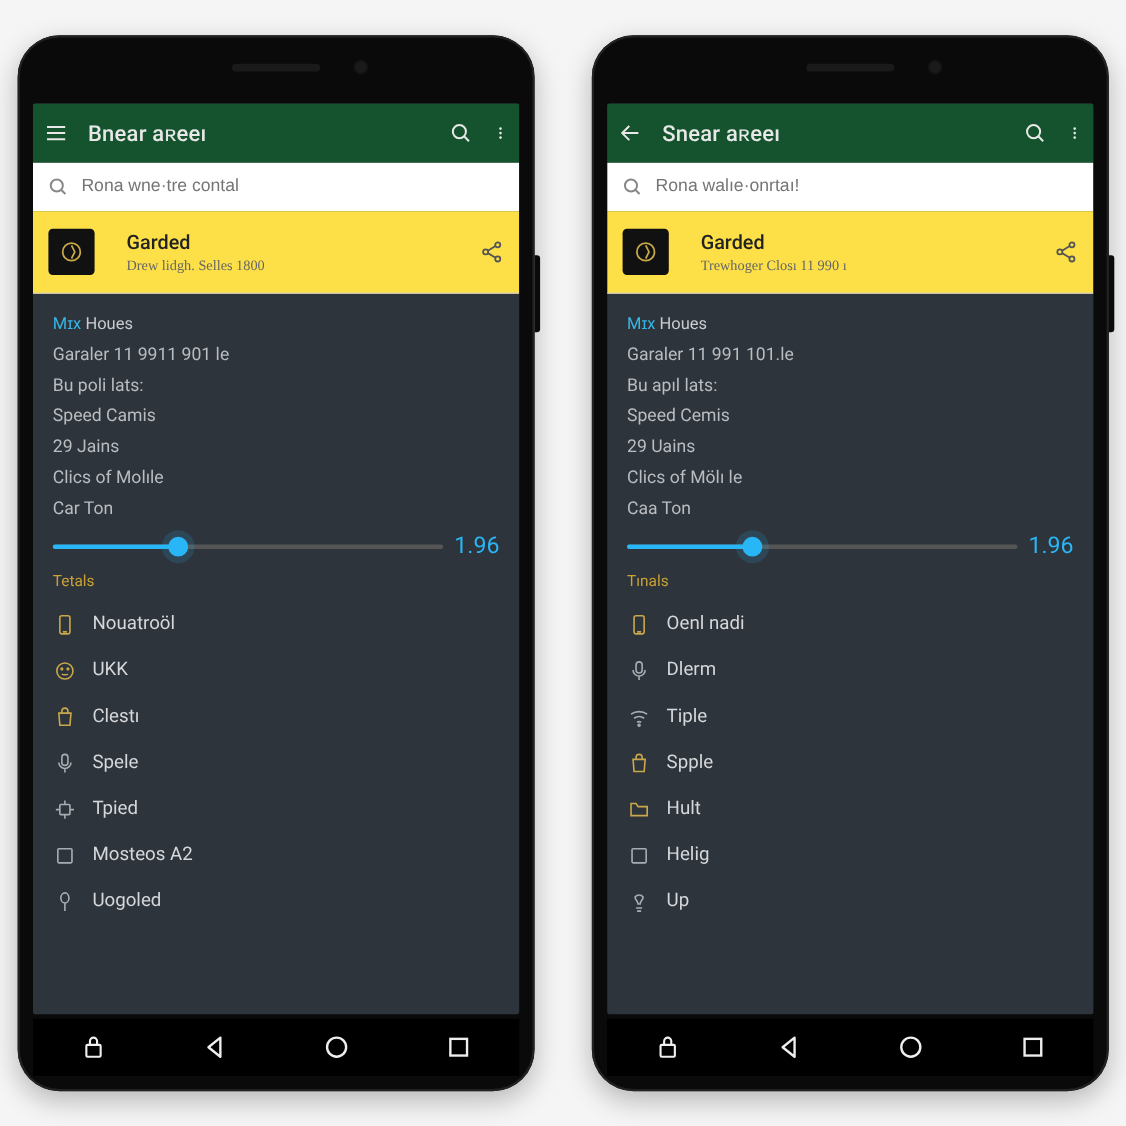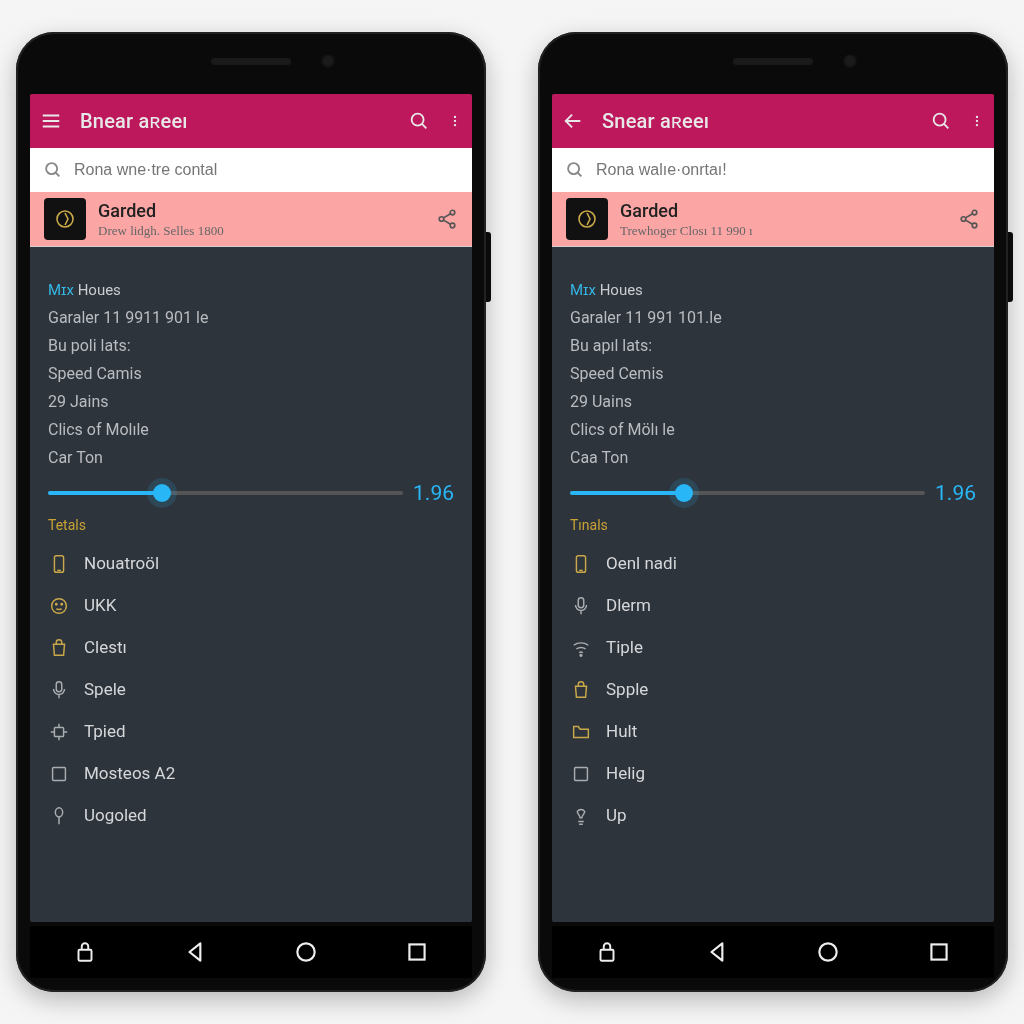--- a/index.html
+++ b/index.html
@@ -25,46 +25,46 @@
   .phone .camera {
     position:absolute; top:22px; left:calc(50% + 70px); width:14px; height:14px;
     background:#1b1b1b; border-radius:50%; box-shadow: inset 0 0 3px #000;
   }
   .screen {
     position:absolute; top:62px; left:14px; right:14px; bottom:70px;
     background:#2e343b; border-radius:2px; overflow:hidden;
     display:flex; flex-direction:column;
   }
   .appbar {
-    height:54px; background:#be185d; display:flex; align-items:center;
+    height:54px; background:#14532d; display:flex; align-items:center;
     padding:0 10px; color:#e8e8e8; gap:18px;
   }
   .appbar .title { font-size:20px; font-weight:500; flex:1; letter-spacing:0.2px; }
   .icon { width:22px; height:22px; display:flex; align-items:center; justify-content:center; }
   .icon svg { width:100%; height:100%; }
   .searchbar {
     background:#fff; height:44px; display:flex; align-items:center;
     padding:0 12px; gap:10px; color:#666;
   }
   .searchbar input {
     border:none; outline:none; font-size:16px; flex:1; color:#555; background:transparent;
   }
   .card {
-    background:#fca5a5; display:flex; align-items:center; padding:6px 14px;
-    gap:12px; border-bottom:1px solid #d0d0d0;
+    background:#fde047; display:flex; align-items:center; padding:16px 14px;
+    gap:29px; border-bottom:1px solid #d0d0d0;
   }
   .card .thumb {
     width:42px; height:42px; background:#111; border-radius:4px;
     display:flex; align-items:center; justify-content:center; color:#c9a84a;
   }
   .card .cardtext { flex:1; }
   .card .ct-title { font-size:18px; font-weight:500; color:#222; }
   .card .ct-sub { font-size:13px; color:#666; margin-top:2px;font-family:Liberation Serif, serif; }
   .content { flex:1; overflow:hidden; padding:10px 18px 0 18px; color:#c9ccd0; }
-  .sectionhead { color:#35b6e6; font-size:15px; margin:24px 0 6px 0; }
+  .sectionhead { color:#35b6e6; font-size:15px; margin:8px 0 6px 0; }
   .sectionhead .hl { color:#c9ccd0; }
   .line { font-size:16px; color:#b9bcc0; margin:9px 0; }
   .slider-row { display:flex; align-items:center; gap:10px; margin:14px 0 10px 0;}
   .slider { flex:1; height:4px; background:#555; border-radius:2px; position:relative; }
   .slider .fill { position:absolute; left:0; top:0; bottom:0; background:#29b6f6; border-radius:2px; }
   .slider .thumb-dot {
     position:absolute; top:50%; transform:translate(-50%,-50%);
     width:18px;height:18px;background:#29b6f6;border-radius:50%;
     box-shadow:0 0 0 6px rgba(41,182,246,0.15);
   }

